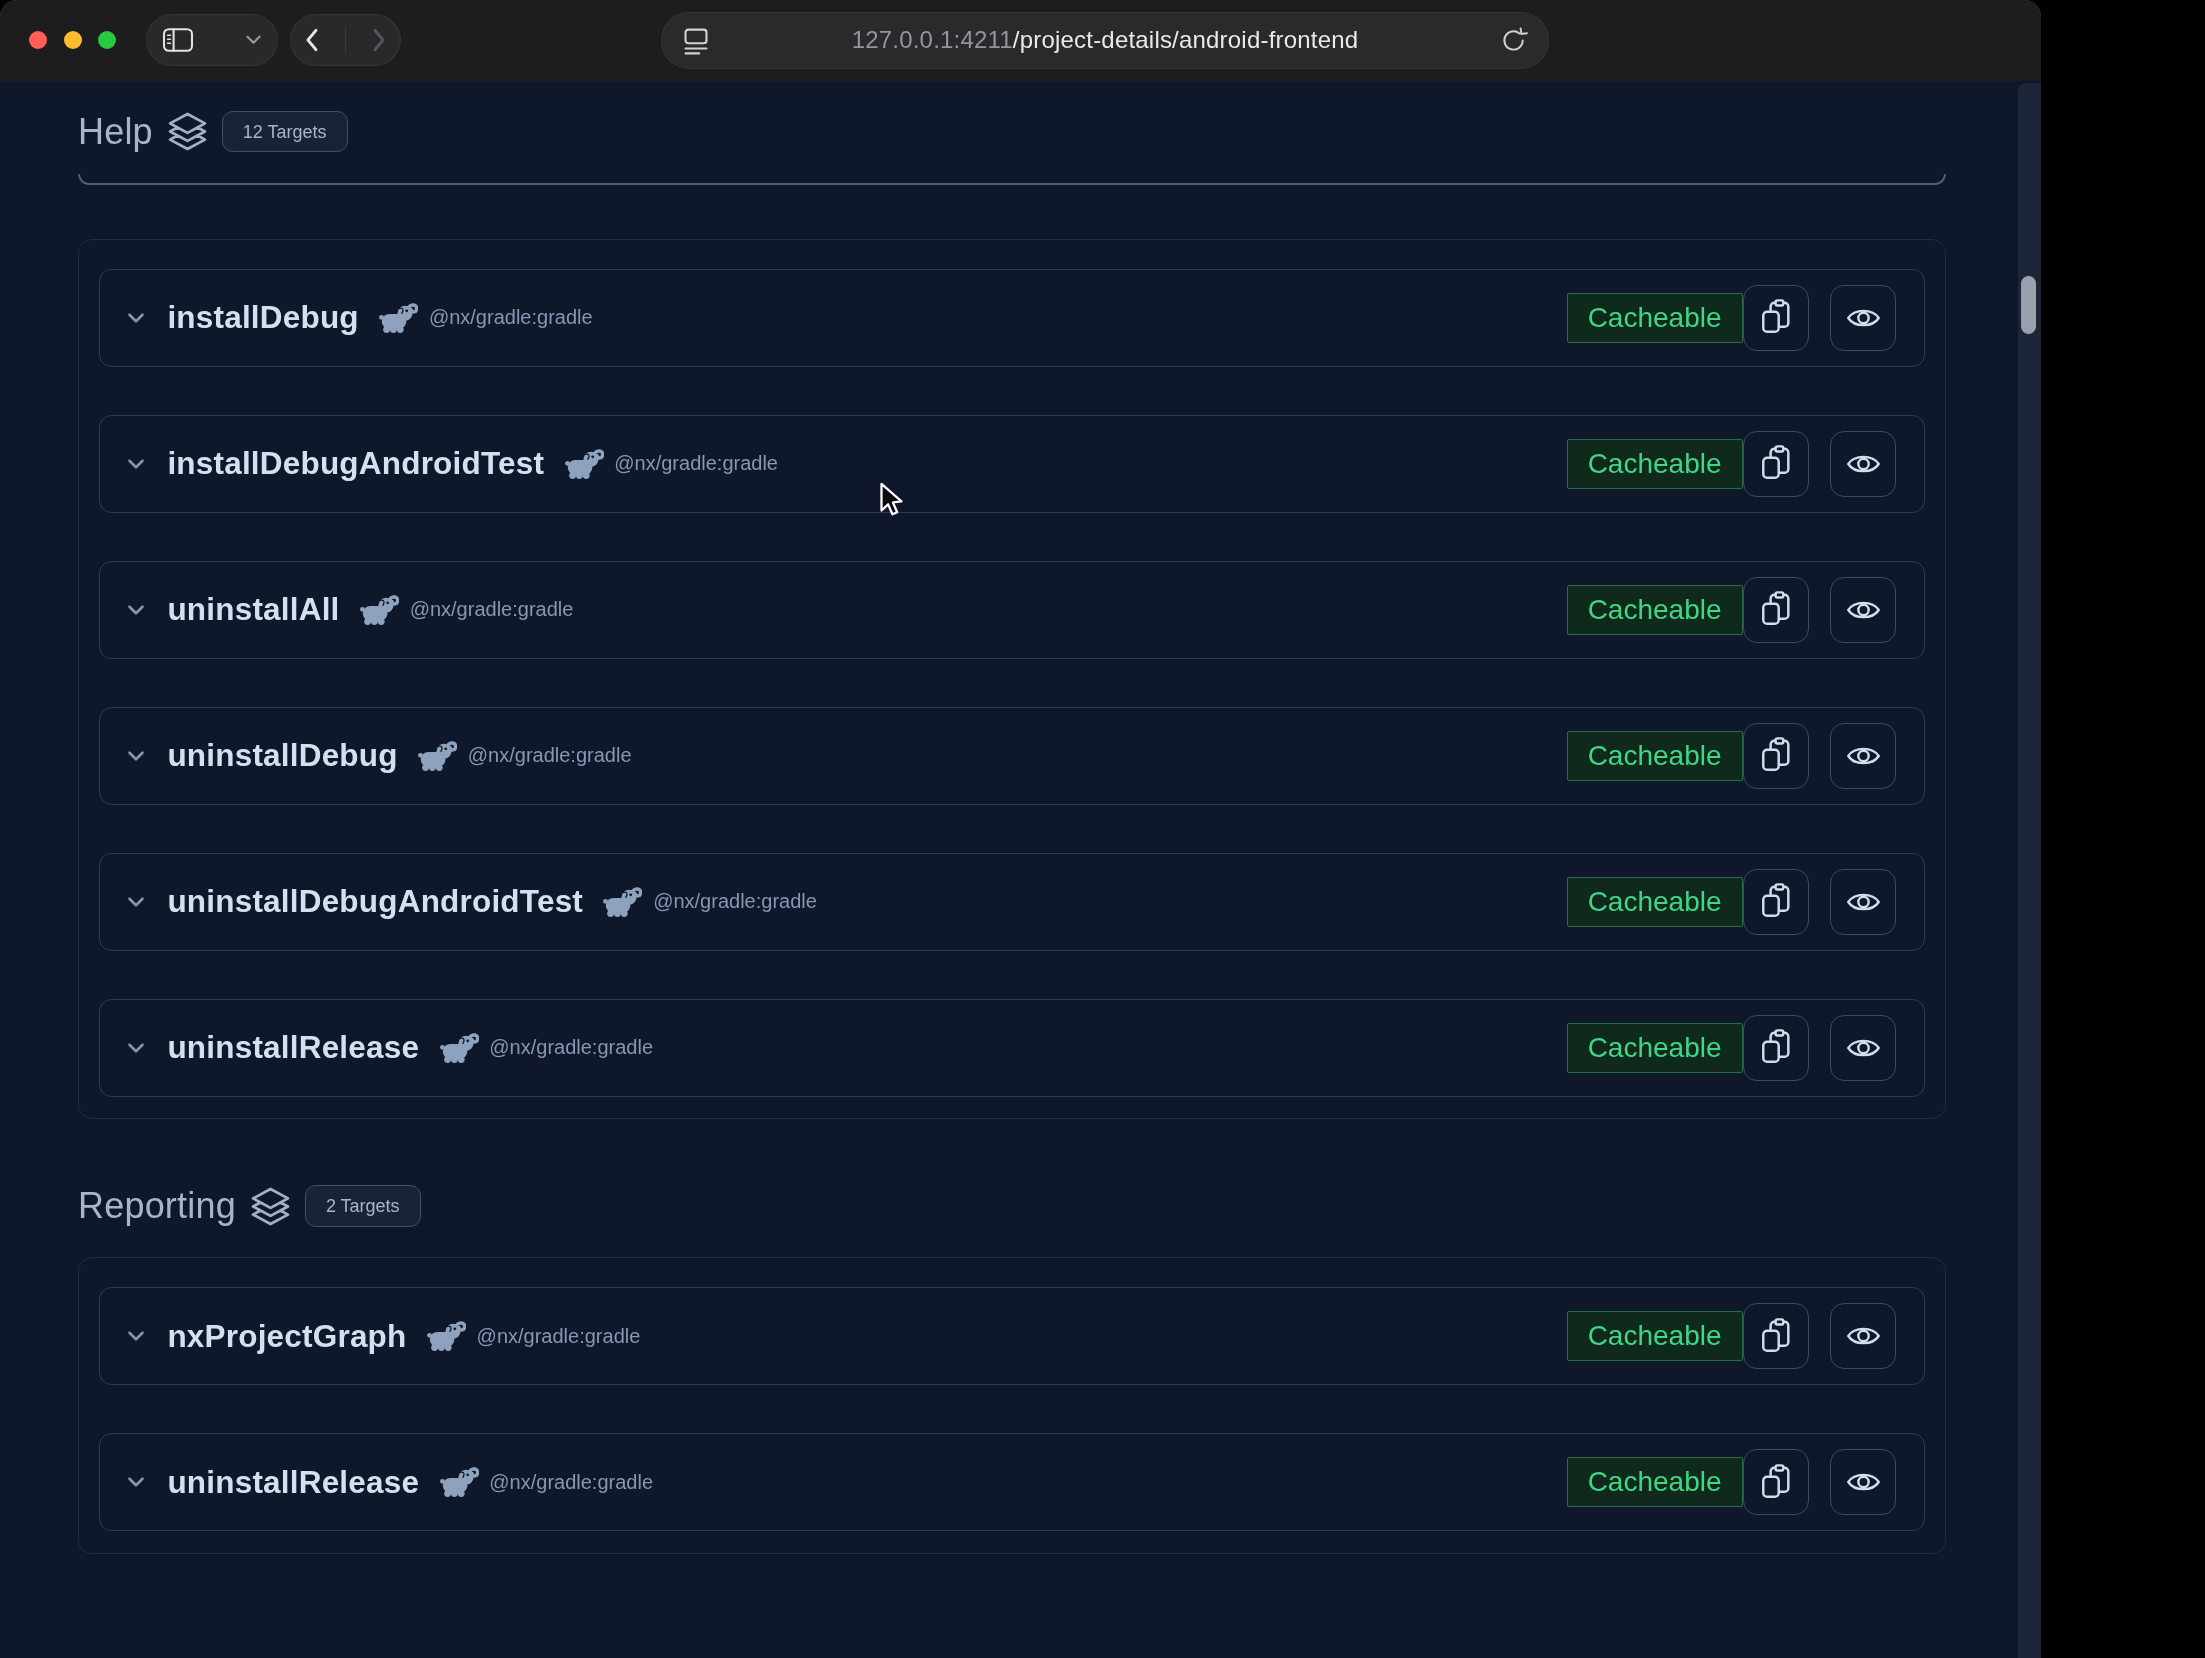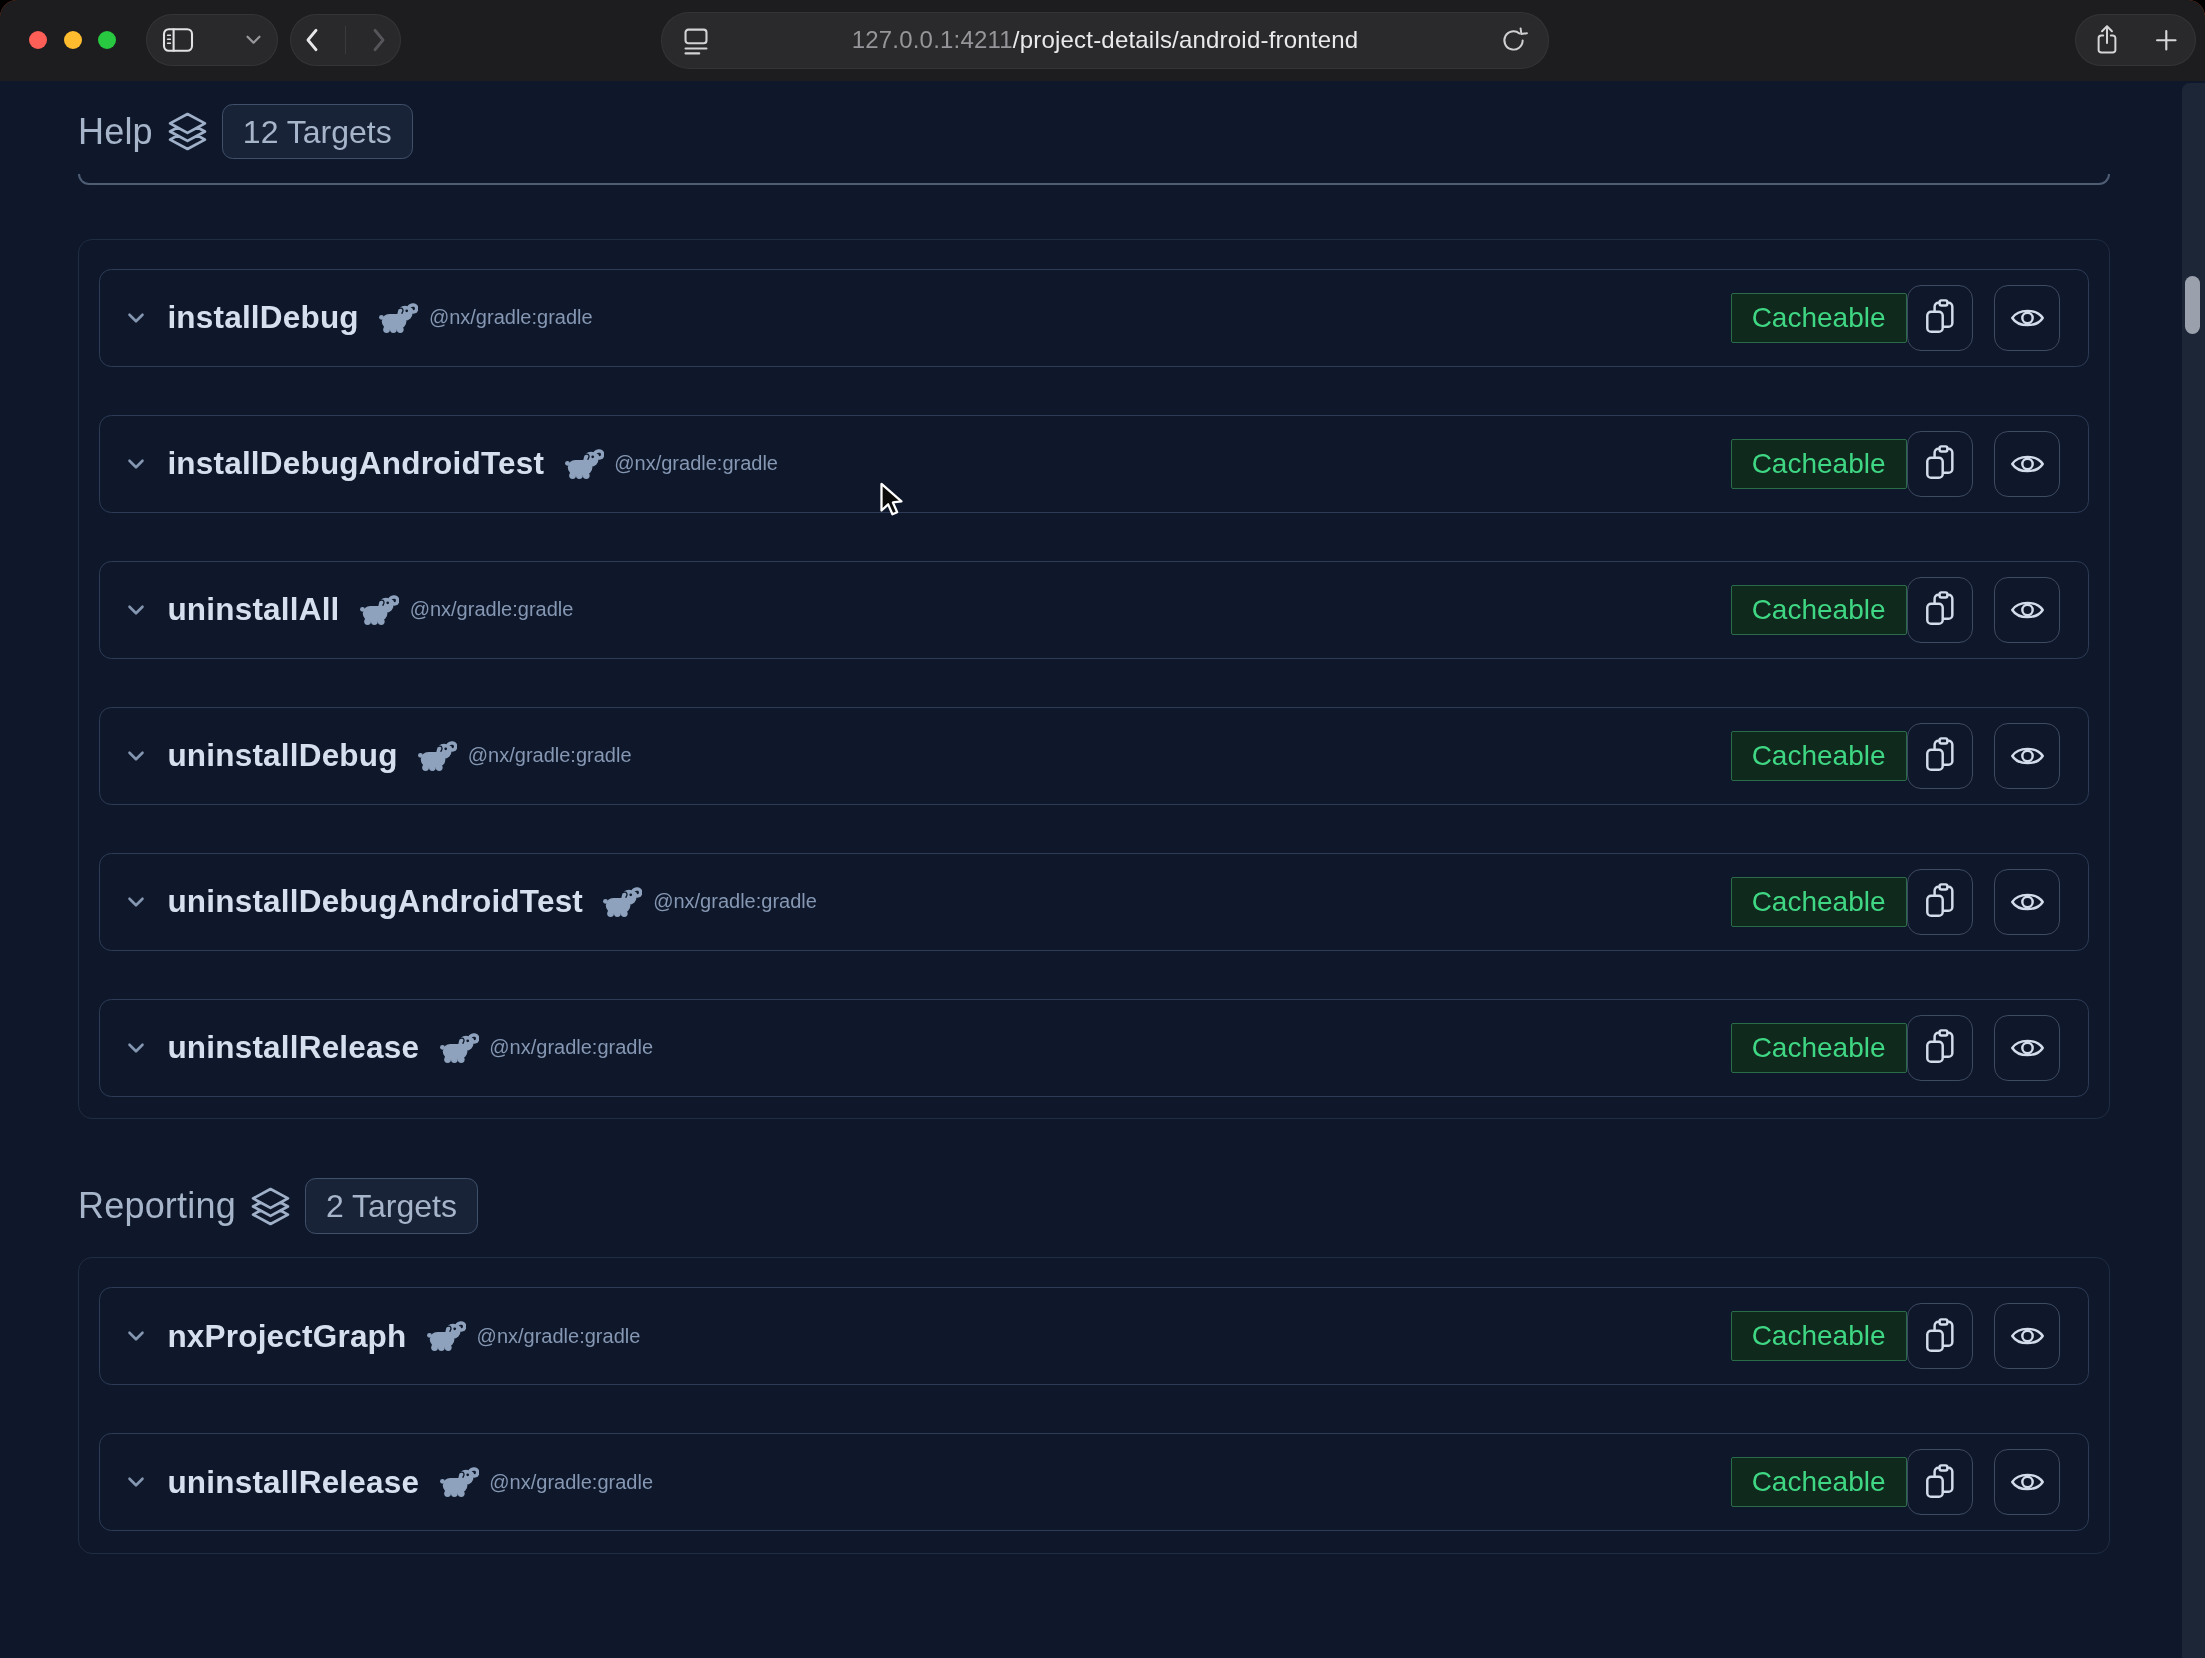--- a/index.html
+++ b/index.html
@@ -1,17 +1,17 @@
 <!DOCTYPE html>
 <html style="font-size:12.3px"><head>
 <meta charset="utf-8">
 <style>
   * { box-sizing: border-box; margin: 0; padding: 0; }
   html,body { width: 2205px; height: 1659px; background:#000; font-family:"Liberation Sans", sans-serif; }
-  .window { position:relative; width:2205px; height:1659px; background:#c2410c; border-radius:17px 17px 0 0; overflow:hidden; }
+  .window { position:relative; width:2041px; height:1659px; background:#c2410c; border-radius:17px 17px 0 0; overflow:hidden; }
 
   
   .chrome { position:relative; height:81px; background:#1d1d1f; }
   .tl { position:absolute; width:18.4px; height:18.4px; border-radius:50%; top:31px; }
   .pill { position:absolute; height:52px; border-radius:26px; background:#29292b; border:0.8px solid rgba(255,255,255,.055);
           display:flex; align-items:center; }
   .sidebar-pill { left:146px; top:14px; width:132px; justify-content:space-between; padding:0 15.4px 0 15.4px; }
   .nav-pill { left:290px; top:14px; width:111px; justify-content:space-around; }
   .nav-sep { width:1.5px; height:28px; background:#3a3a3d; }
   .urlbar { position:absolute; left:661px; top:11.5px; width:888px; height:57px; border-radius:28px; background:#2a2a2c;
@@ -22,21 +22,21 @@
   .right-pill { left:2075px; top:14px; width:121px; justify-content:space-around; }
   .chrome svg { flex:none; }
 
   
   .content { position:relative; height:1578px; padding:17.7px 95px 0 78px; background:#0f182a; overflow:hidden; }
   .section:not(:first-child) { margin-top:54px; }
   .section-header { height:66px; display:flex; align-items:center; gap:13px; color:#a7b5cb; }
   .section-title { font-size:36px; font-weight:400; letter-spacing:0.2px; }
   .layers-icon { width:43px; height:43px; color:#9fb0c8; }
   .count-badge { border:1.5px solid #40506a; background:#192338; color:#a7b5cb; border-radius:10.7px;
-                 padding:10.7px 20px; font-size:32px; line-height:1; }
+                 padding:10.7px 20px; font-size:18px; line-height:1; }
   .targets-container { margin-top:18.4px; border:1.5px solid #1f2c44; border-radius:14px;
                        padding:29px 20px 21.5px; display:flex; flex-direction:column; gap:48px; }
   .targets-container.collapsed { height:10.7px; border:2.3px solid #4e5d74; border-top:none;
                                  border-radius:0 0 14px 14px; padding:0; margin-top:9.2px; background:transparent; }
   .target-row { height:98px; border:1.5px solid #2d3b56; border-radius:12.3px; display:flex; align-items:center;
                 padding:0 28px 0 23px; }
   .row-chevron { width:26px; height:26px; color:#8496b0; margin-right:18.4px; flex:none; }
   .target-name { font-size:31.5px; font-weight:700; color:#d5dfee; letter-spacing:0.2px; }
   .gradle-icon { width:41px; height:34px; color:#8ea2bd; margin:0 10.7px 0 18.4px; }
   .target-executor { font-size:20px; color:#8597b3; }

